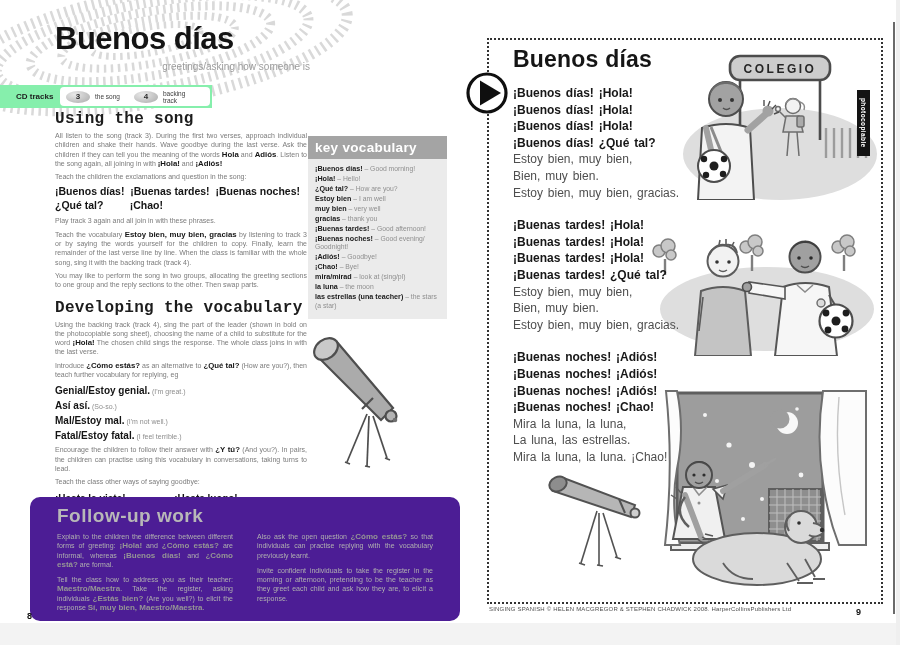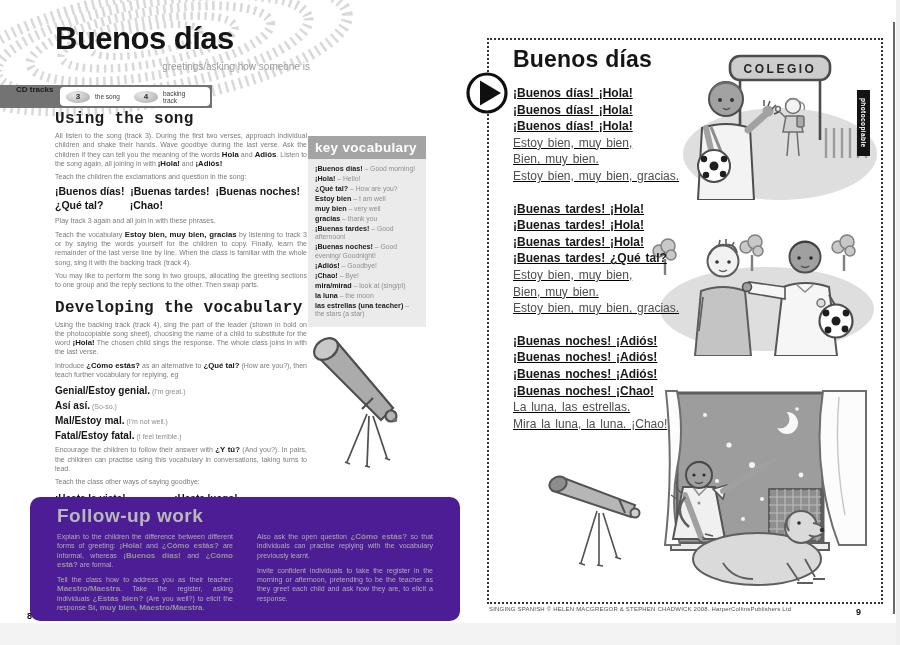--- a/index.html
+++ b/index.html
@@ -5,40 +5,40 @@
   * { margin:0; padding:0; box-sizing:border-box; }
   html,body { background:#e9e9e9; }
   body { font-family:"Liberation Sans", sans-serif; }
   .spread { position:relative; width:900px; height:645px; background:#ffffff; overflow:hidden; }
 
   
   .swirl { position:absolute; left:-45px; top:-15px; width:430px; height:140px; }
   .lp-title { position:absolute; left:55px; top:21px; font-size:31px; font-weight:bold; color:#141414; letter-spacing:-0.5px; }
   .lp-subtitle { position:absolute; left:130px; top:61px; width:180px; text-align:right; font-size:10px; color:#9c9c9c; }
 
-  .cd-bar { position:absolute; left:0; top:85px; width:212px; height:23px; background:#737373; display:flex; align-items:flex-start; }
+  .cd-bar { position:absolute; left:0; top:85px; width:212px; height:23px; background:#86efac; display:flex; align-items:center; }
   .cd-bar-label { font-size:8px; font-weight:bold; color:#1c1c1c; margin-left:16px; }
   .cd-panel { position:absolute; left:60px; top:2px; width:150px; height:19px; background:#ffffff; border-radius:4px; display:flex; align-items:center; gap:5px; padding:0 6px; }
   .cd-icon { width:24px; height:12px; border-radius:50%; background:radial-gradient(ellipse at 35% 30%, #e9e9e9 0%, #b9b9b9 75%); display:flex; align-items:center; justify-content:center; flex:0 0 auto; }
   .cd-num { font-size:8px; font-weight:bold; color:#2c2c2c; }
   .cd-name { font-size:6.5px; line-height:7px; color:#3c3c3c; }
   .cd-name.wrap { width:27px; }
 
   .main-col { position:absolute; left:55px; top:110px; width:252px; }
   .main-col h2 { font-size:16px; font-weight:bold; color:#1c1c1c; letter-spacing:0.3px; margin:0 0 3px;font-family:Liberation Mono, monospace; }
   .main-col h2.second { margin-top:9px; }
   .p { font-size:7px; line-height:9.3px; color:#7b7b7b; text-align:justify; margin:0 0 4px; }
   .p .b { font-weight:bold; color:#161616; font-size:7.8px; }
   .phrases { margin:1px 0 4px; }
   .phrase-line { font-weight:bold; color:#141414; font-size:10.5px; line-height:13.5px; white-space:pre-wrap; }
   .reply-line { line-height:11px; margin-bottom:1px; white-space:pre-wrap; }
   .reply-line .b { font-weight:bold; color:#141414; font-size:10px; }
   .reply-line .r { font-size:7px; color:#8d8d8d; }
 
-  .vocab-box { position:absolute; left:308px; top:136px; width:118px; }
+  .vocab-box { position:absolute; left:308px; top:136px; width:139px; }
   .vocab-header { background:#a4a4a4; color:#ffffff; font-weight:bold; font-size:13.5px; letter-spacing:0.3px; padding:4px 7px; }
   .vocab-body { background:#ebebeb; padding:6px 7px 7px; }
   .vocab-entry { font-size:6.8px; line-height:8.4px; margin-bottom:1.6px; color:#8f8f8f; }
   .vocab-entry .term { color:#1a1a1a; font-weight:bold; font-size:7.2px; }
 
   .telescope-left { position:absolute; left:303px; top:322px; width:122px; height:150px; }
 
   .followup { position:absolute; left:30px; top:497px; width:430px; height:124px; background:#4c1d95; border-radius:10px; padding:6px 27px 10px; }
   .fu-heading { color:#b8b8b8; font-size:19px; font-weight:bold; letter-spacing:0.5px; margin:2px 0 5px; }
   .fu-cols { display:flex; gap:24px; }
@@ -46,21 +46,21 @@
   .followup .p { color:#b0b0b0; margin-bottom:6px; }
   .followup .p .b { color:#959595; font-size:8px; }
 
   .pageno { position:absolute; font-size:9px; font-weight:bold; color:#111111; }
   .pageno-left { left:27px; top:611px; }
   .pageno-right { left:856px; top:607px; }
 
   
   .right-page { position:absolute; left:487px; top:38px; width:396px; height:566px; border:2px dotted #323232; }
   .rp-title { position:absolute; left:24px; top:6px; font-size:23px; font-weight:bold; color:#151515; letter-spacing:0.2px; }
-  .verses { position:absolute; left:24px; top:45px;text-decoration:underline; }
+  .verses { position:absolute; left:24px; top:45px; }
   .song-verse { margin-bottom:16px; }
   .song-line { font-size:12px; line-height:16.6px; color:#4e4e4e; white-space:nowrap; word-spacing:1.5px; }
   .song-line.bold { font-weight:bold; color:#171717; }
 
   .play-btn { position:absolute; left:-24px; top:31px; width:44px; height:44px; }
   .photocopiable-tab { position:absolute; right:11px; top:50px; width:13px; height:66px; background:#131313; color:#ffffff; font-size:6.5px; font-weight:bold; letter-spacing:0.4px; writing-mode:vertical-rl; display:flex; align-items:center; justify-content:center; }
 
   .scene1 { position:absolute; left:191px; top:2px; width:200px; height:158px; }
   .scene2 { position:absolute; left:158px; top:179px; width:230px; height:137px; }
   .scene3 { position:absolute; left:58px; top:347px; width:327px; height:216px; }
@@ -367,38 +367,40 @@
       </g>
     </svg>
 
     <h1 class="rp-title">Buenos días</h1>
 
     <div class="verses">
       <div class="song-verse">
         <div class="song-line bold">¡Buenos días! ¡Hola!</div>
         <div class="song-line bold">¡Buenos días! ¡Hola!</div>
         <div class="song-line bold">¡Buenos días! ¡Hola!</div>
+        <div class="song-line bold">¡Buenos días! ¿Qué tal?</div>
         <div class="song-line">Estoy bien, muy bien,</div>
         <div class="song-line">Bien, muy bien.</div>
         <div class="song-line">Estoy bien, muy bien, gracias.</div>
       </div>
       <div class="song-verse">
         <div class="song-line bold">¡Buenas tardes! ¡Hola!</div>
         <div class="song-line bold">¡Buenas tardes! ¡Hola!</div>
         <div class="song-line bold">¡Buenas tardes! ¡Hola!</div>
         <div class="song-line bold">¡Buenas tardes! ¿Qué tal?</div>
         <div class="song-line">Estoy bien, muy bien,</div>
         <div class="song-line">Bien, muy bien.</div>
         <div class="song-line">Estoy bien, muy bien, gracias.</div>
       </div>
       <div class="song-verse">
         <div class="song-line bold">¡Buenas noches! ¡Adiós!</div>
         <div class="song-line bold">¡Buenas noches! ¡Adiós!</div>
         <div class="song-line bold">¡Buenas noches! ¡Adiós!</div>
         <div class="song-line bold">¡Buenas noches! ¡Chao!</div>
+        <div class="song-line">Mira la luna, la luna,</div>
         <div class="song-line">La luna, las estrellas.</div>
         <div class="song-line">Mira la luna, la luna. ¡Chao!</div>
       </div>
     </div>
 
     <div class="play-btn">
       <svg viewBox="0 0 44 44">
         <circle cx="22" cy="22" r="19" fill="#ffffff" stroke="#0f0f0f" stroke-width="3.2"></circle>
         <polygon points="15,9.5 36,22 15,34.5" fill="#0f0f0f"></polygon>
       </svg>

